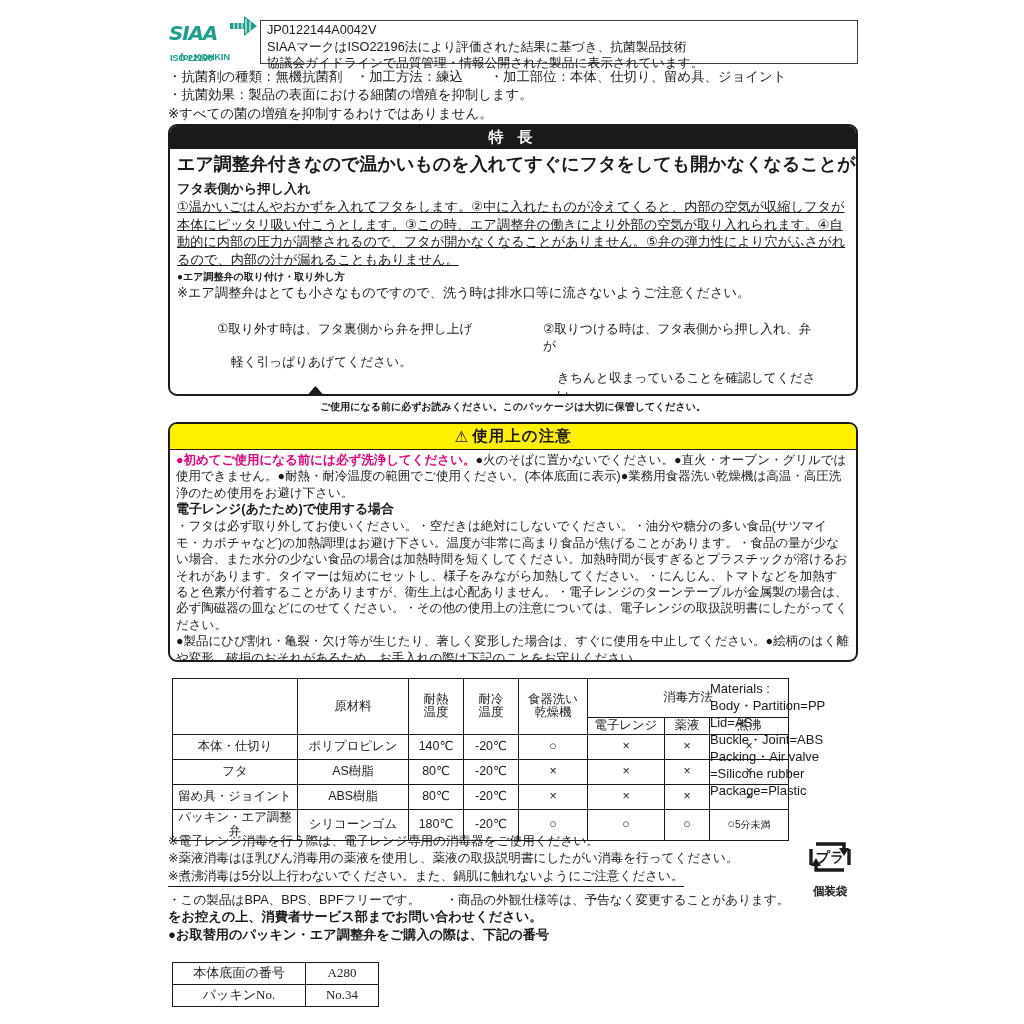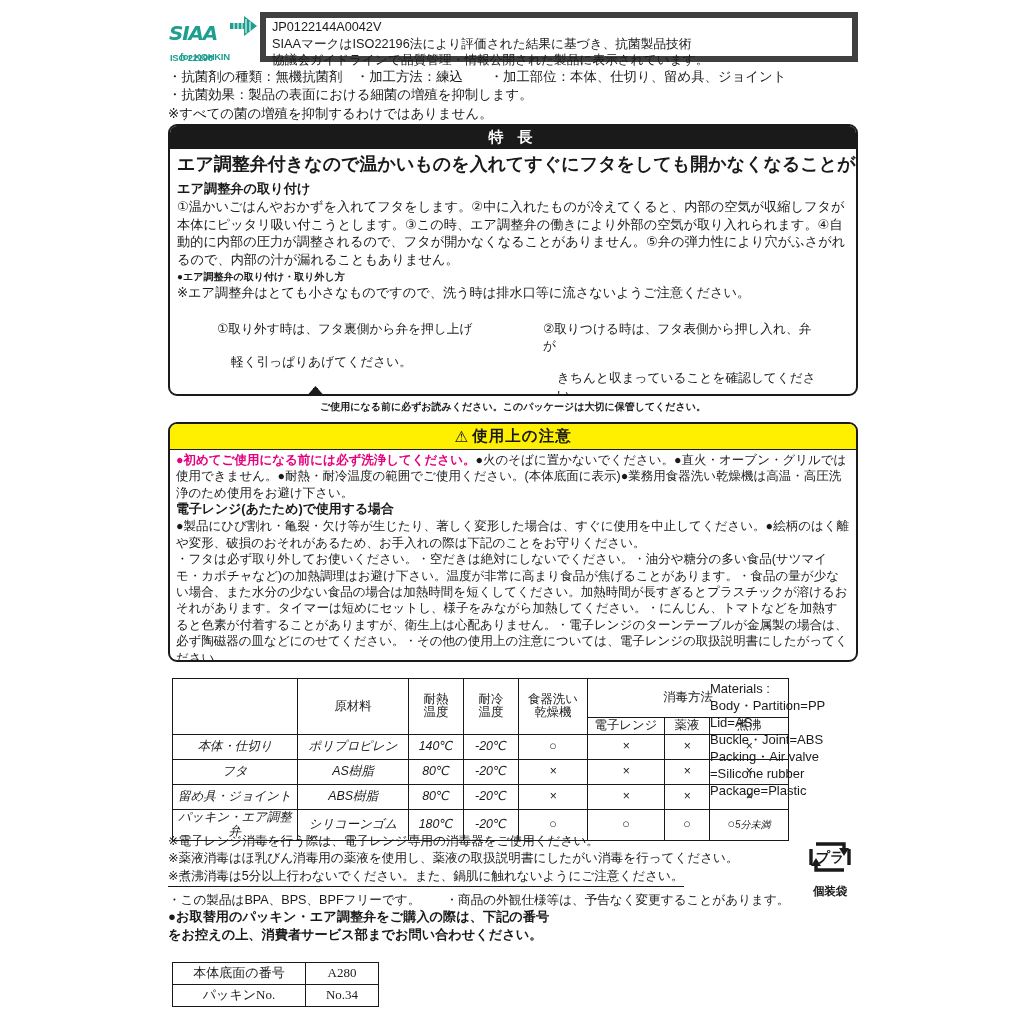--- a/index.html
+++ b/index.html
@@ -20,21 +20,21 @@
     left: 0; top: 0;
     width: 1024px; height: 1024px;
   }
 
   
   .siaa-row {
     position: absolute;
     left: 168px; top: 12px;
     width: 690px; height: 52px;
     display: flex;
-    align-items: flex-start;
+    align-items: flex-end;
   }
   .siaa-logo {
     width: 92px;
     height: 52px;
     position: relative;
     flex: 0 0 92px;
     color: #1e9e8f;
   }
   .siaa-logo .siaa-word {
     position: absolute;
@@ -63,24 +63,24 @@
     letter-spacing: -0.3px;
   }
   .siaa-logo .siaa-mark {
     position: absolute;
     right: 2px; top: 2px;
     width: 30px; height: 28px;
   }
 
   .siaa-box {
     flex: 1;
-    border: 6px solid #404040;
+    border: 1px solid #404040;
     padding: 1px 4px 2px 6px;
     box-sizing: border-box;
-    height: 50px;
+    height: 44px;
   }
   .siaa-box div { font-size: 12.7px; line-height: 1.30; }
   .siaa-code { font-size: 12.7px; }
 
   
   .ab-lines {
     position: absolute;
     left: 168px; top: 68px;
     width: 700px;
   }
@@ -118,20 +118,21 @@
   }
   .feat-sub {
     font-size: 13.2px;
     font-weight: bold;
     line-height: 1.32;
   }
   .feat-para {
     font-size: 13.2px;
     line-height: 1.33;
     margin-top: 1px;
+    text-decoration: underline;
   }
   .feat-sub2 {
     font-size: 10px;
     font-weight: bold;
     line-height: 1.33;
     margin-top: 2px;
   }
   .feat-note {
     font-size: 13.2px;
     line-height: 1.33;
@@ -212,21 +213,21 @@
   }
   .mat-table .c-part  { width: 118px; }
   .mat-table .c-mat   { width: 104px; }
   .mat-table .c-hot   { width: 48px; }
   .mat-table .c-cold  { width: 48px; }
   .mat-table .c-dish  { width: 62px; }
   .mat-table .c-micro { width: 70px; }
   .mat-table .c-chem  { width: 38px; }
   .mat-table .c-boil  { width: 72px; }
   .mat-table .hrow td { height: 36px; }
-  .mat-table .drow td { height: 22px; font-style: italic; }
+  .mat-table .drow td { height: 22px; }
   .mark-o { font-size: 13px; }
   .mark-x { font-size: 13px; }
   .boil-note { font-size: 10px; }
 
   
   .mat-en {
     position: absolute;
     left: 710px; top: 680px;
     font-size: 13px;
     line-height: 1.31;
@@ -328,21 +329,21 @@
   <div class="ab-lines">
     <div>・抗菌剤の種類：無機抗菌剤　・加工方法：練込　　・加工部位：本体、仕切り、留め具、ジョイント</div>
     <div>・抗菌効果：製品の表面における細菌の増殖を抑制します。</div>
     <div>※すべての菌の増殖を抑制するわけではありません。</div>
   </div>
 
   <div class="feat-panel">
     <div class="feat-title">特 長</div>
     <div class="feat-body">
       <div class="feat-lead">エア調整弁付きなので温かいものを入れてすぐにフタをしても開かなくなることがありません。</div>
-      <div class="feat-sub">エア調整弁の取り付け</div>
+      <div class="feat-sub">フタ表側から押し入れ</div>
       <div class="feat-para">①温かいごはんやおかずを入れてフタをします。②中に入れたものが冷えてくると、内部の空気が収縮しフタが本体にピッタリ吸い付こうとします。③この時、エア調整弁の働きにより外部の空気が取り入れられます。④自動的に内部の圧力が調整されるので、フタが開かなくなることがありません。⑤弁の弾力性により穴がふさがれるので、内部の汁が漏れることもありません。</div>
       <div class="feat-sub2">●エア調整弁の取り付け・取り外し方</div>
       <div class="feat-note">※エア調整弁はとても小さなものですので、洗う時は排水口等に流さないようご注意ください。</div>
 
       <div class="howto-row">
 
         <div class="howto-col">
           <p>①取り外す時は、フタ裏側から弁を押し上げ</p>
           <p class="ind">軽く引っぱりあげてください。</p>
           <div class="howto-fig">
@@ -411,22 +412,22 @@
   <div class="read-line">ご使用になる前に必ずお読みください。このパッケージは大切に保管してください。</div>
 
   <div class="caut-panel">
     <div class="caut-title">
       <span class="warn-tri">⚠</span>
       <span>使用上の注意</span>
     </div>
     <div class="caut-body">
       <p><span class="magenta">●初めてご使用になる前には必ず洗浄してください。</span><span>●火のそばに置かないでください。●直火・オーブン・グリルでは使用できません。●耐熱・耐冷温度の範囲でご使用ください。(本体底面に表示)●業務用食器洗い乾燥機は高温・高圧洗浄のため使用をお避け下さい。</span></p>
       <p class="bold">電子レンジ(あたため)で使用する場合</p>
+      <p>・フタは必ず取り外してお使いください。・空だきは絶対にしないでください。・油分や糖分の多い食品(サツマイモ・カボチャなど)の加熱調理はお避け下さい。温度が非常に高まり食品が焦げることがあります。・食品の量が少ない場合、また水分の少ない食品の場合は加熱時間を短くしてください。加熱時間が長すぎるとプラスチックが溶けるおそれがあります。タイマーは短めにセットし、様子をみながら加熱してください。・にんじん、トマトなどを加熱すると色素が付着することがありますが、衛生上は心配ありません。・電子レンジのターンテーブルが金属製の場合は、必ず陶磁器の皿などにのせてください。・その他の使用上の注意については、電子レンジの取扱説明書にしたがってください。</p>
       <p>●製品にひび割れ・亀裂・欠け等が生じたり、著しく変形した場合は、すぐに使用を中止してください。●絵柄のはく離や変形、破損のおそれがあるため、お手入れの際は下記のことをお守りください。</p>
-      <p>・フタは必ず取り外してお使いください。・空だきは絶対にしないでください。・油分や糖分の多い食品(サツマイモ・カボチャなど)の加熱調理はお避け下さい。温度が非常に高まり食品が焦げることがあります。・食品の量が少ない場合、また水分の少ない食品の場合は加熱時間を短くしてください。加熱時間が長すぎるとプラスチックが溶けるおそれがあります。タイマーは短めにセットし、様子をみながら加熱してください。・にんじん、トマトなどを加熱すると色素が付着することがありますが、衛生上は心配ありません。・電子レンジのターンテーブルが金属製の場合は、必ず陶磁器の皿などにのせてください。・その他の使用上の注意については、電子レンジの取扱説明書にしたがってください。</p>
 
     </div>
   </div>
 
   <table class="mat-table">
     <tbody>
       <tr class="hrow">
         <td class="c-part" rowspan="2"></td>
         <td class="c-mat" rowspan="2">原材料</td>
         <td class="c-hot" rowspan="2">
@@ -523,22 +524,22 @@
       <g fill="#1a1a1a">
         <path d="M33 12 L43 12 L38 20 Z"></path>
         <path d="M15 30 L5 30 L10 22 Z"></path>
       </g>
       <text x="24" y="26" font-family="'DejaVu Sans', sans-serif" font-size="14" font-weight="bold" text-anchor="middle" fill="#1a1a1a">プラ</text>
     </svg>
     <div class="rlabel">個装袋</div>
   </div>
 
   <div class="repl">
+    <div>をお控えの上、消費者サービス部までお問い合わせください。</div>
     <div>●お取替用のパッキン・エア調整弁をご購入の際は、下記の番号</div>
-    <div>をお控えの上、消費者サービス部までお問い合わせください。</div>
   </div>
 
   <table class="num-table">
     <tbody>
       <tr>
         <td class="c-lbl">本体底面の番号</td>
         <td class="c-val">A280</td>
       </tr>
       <tr>
         <td class="c-lbl">パッキンNo.</td>

